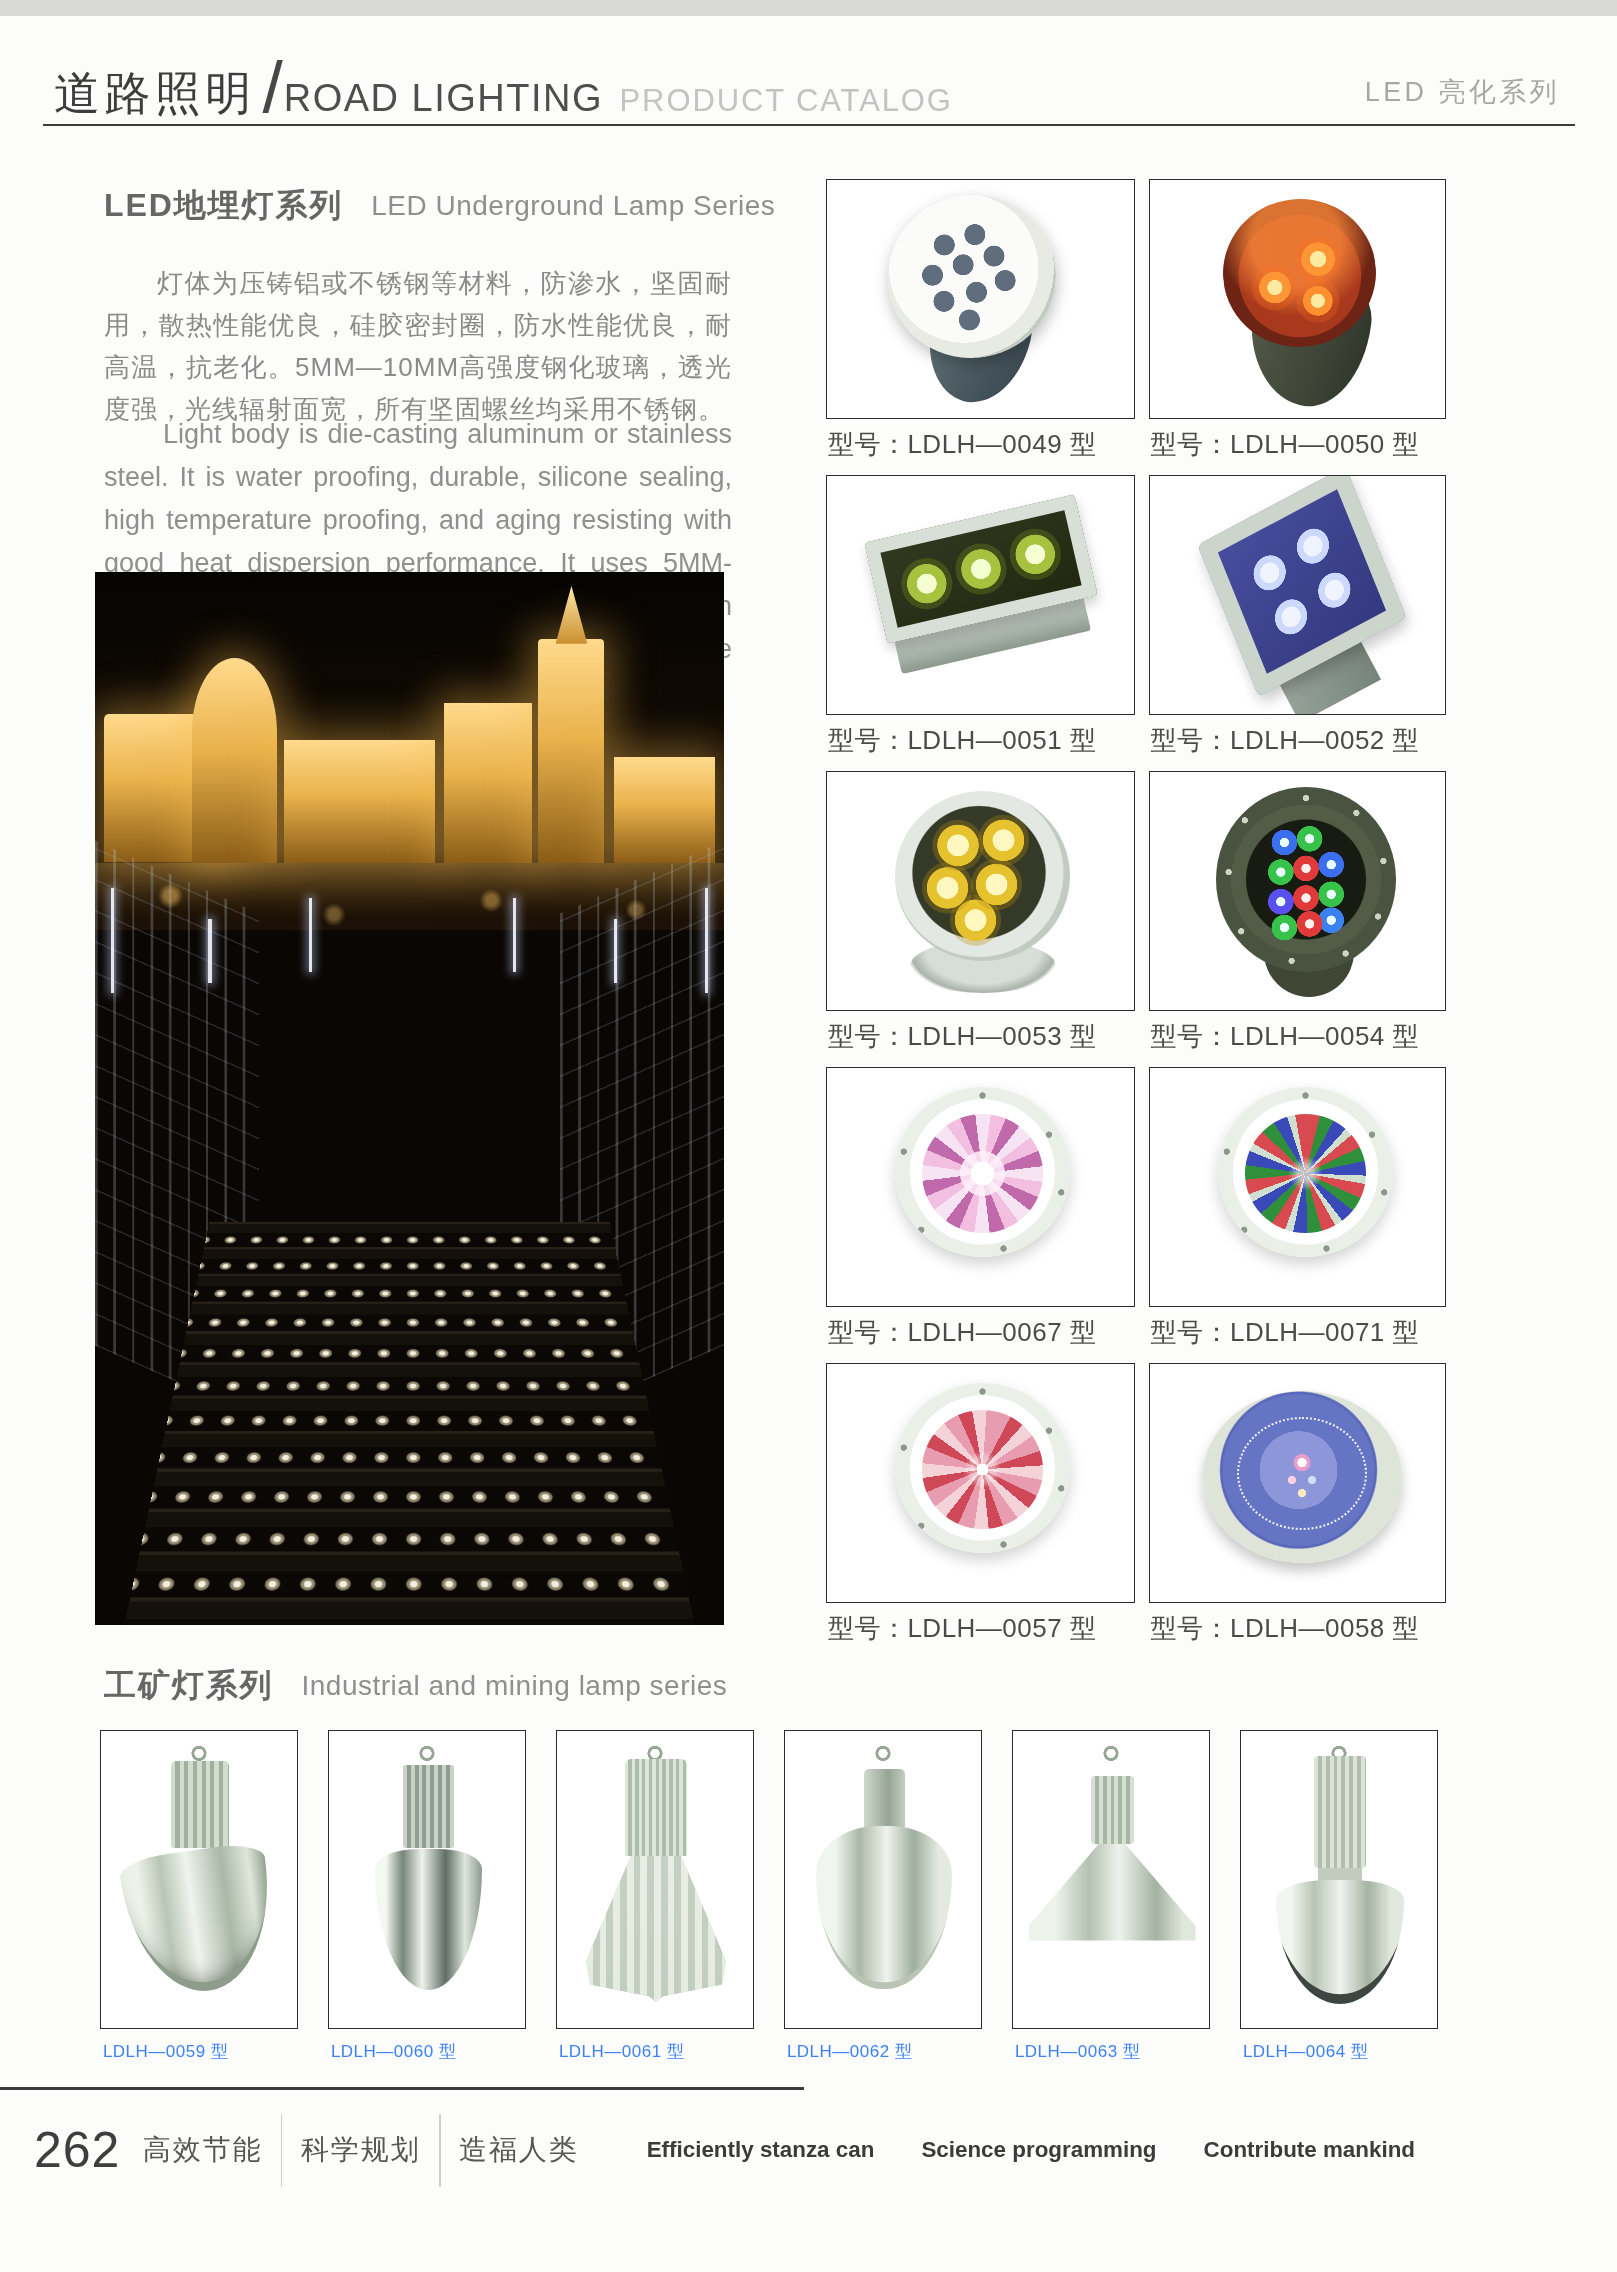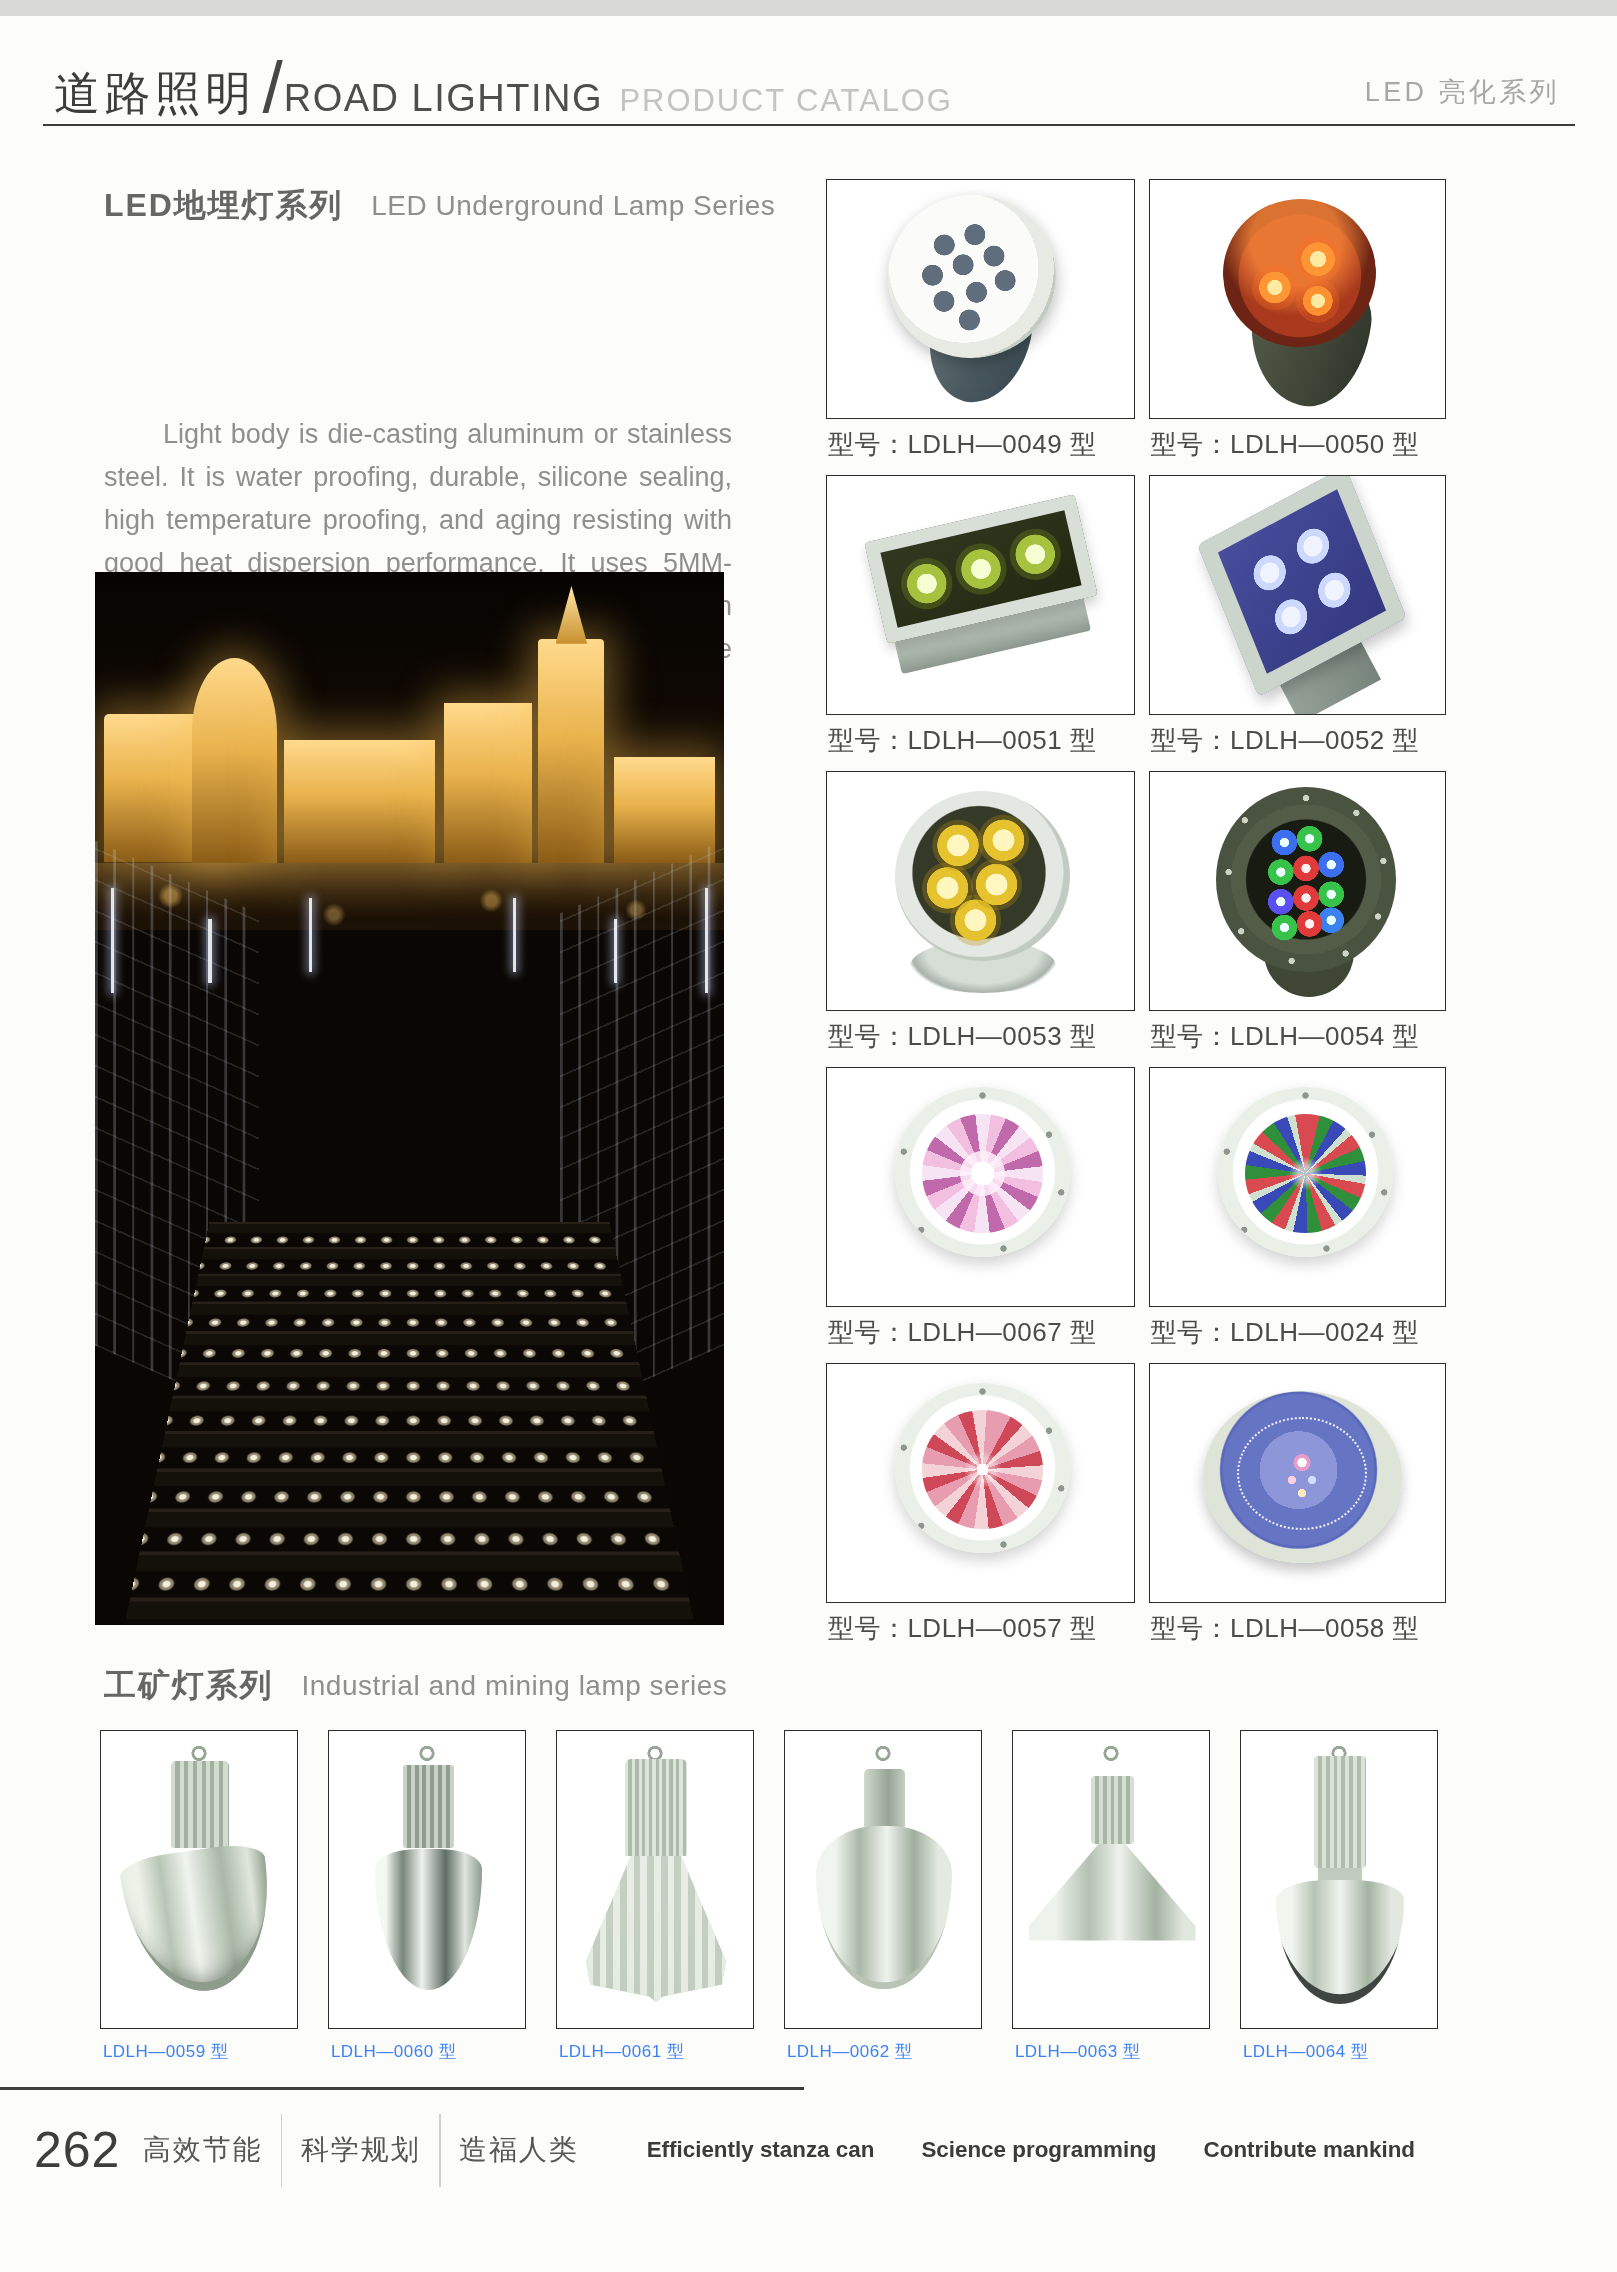--- a/index.html
+++ b/index.html
@@ -308,20 +308,21 @@
     <span class="brand-sub">PRODUCT CATALOG</span>
   </div>
   <div class="series">LED 亮化系列</div>
   <div class="header-rule"></div>
 
   <div class="sec-head" id="sec1-head">
     <span class="sec-head-cn">LED地埋灯系列</span>
     <span class="sec-head-en">LED Underground Lamp Series</span>
   </div>
 
+  <p class="para" id="para-cn">灯体为压铸铝或不锈钢等材料，防渗水，坚固耐用，散热性能优良，硅胶密封圈，防水性能优良，耐高温，抗老化。5MM—10MM高强度钢化玻璃，透光度强，光线辐射面宽，所有坚固螺丝均采用不锈钢。</p>
   <p class="para" id="para-en">Light body is die-casting aluminum or stainless steel. It is water proofing, durable, silicone sealing, high temperature proofing, and aging resisting with good heat dispersion performance. It uses 5MM-10MM high-strength tempered glass with high transmittance and wide light radiation. All screws are solid stainless steel.</p>
 
   <div class="photo">
     <div class="ph-sky"></div>
     <div class="ph-bld ph-b1"></div>
     <div class="ph-bld ph-b2"></div>
     <div class="ph-bld ph-b3"></div>
     <div class="ph-bld ph-b4"></div>
     <div class="ph-bld ph-b5"></div>
     <div class="ph-bld ph-b6"></div>
@@ -378,21 +379,21 @@
       <div class="cell">
         <div class="frame">
           <div class="art ug-6"></div>
         </div>
         <div class="plabel">型号：LDLH—0067 型</div>
       </div>
       <div class="cell">
         <div class="frame">
           <div class="art ug-7"></div>
         </div>
-        <div class="plabel">型号：LDLH—0024 型</div>
+        <div class="plabel">型号：LDLH—0071 型</div>
       </div>
       <div class="cell">
         <div class="frame">
           <div class="art ug-8"></div>
         </div>
         <div class="plabel">型号：LDLH—0057 型</div>
       </div>
       <div class="cell">
         <div class="frame">
           <div class="art ug-9"></div>

